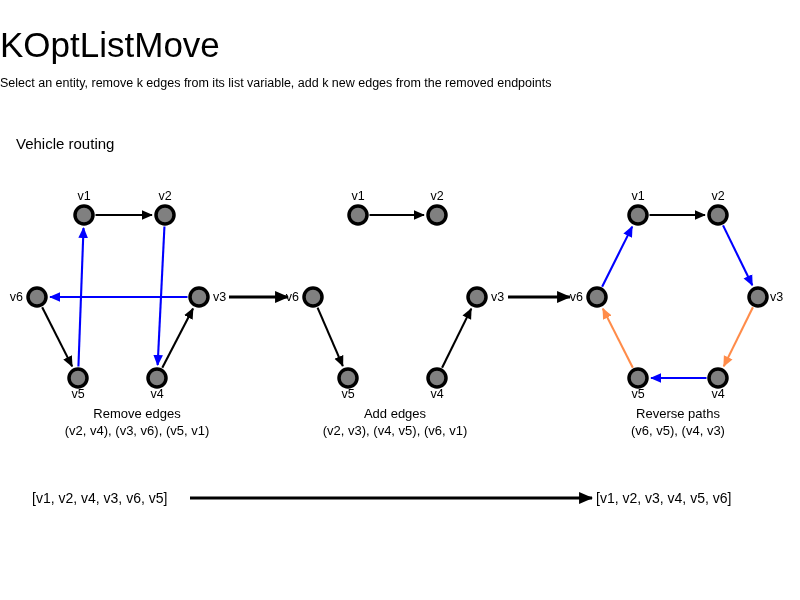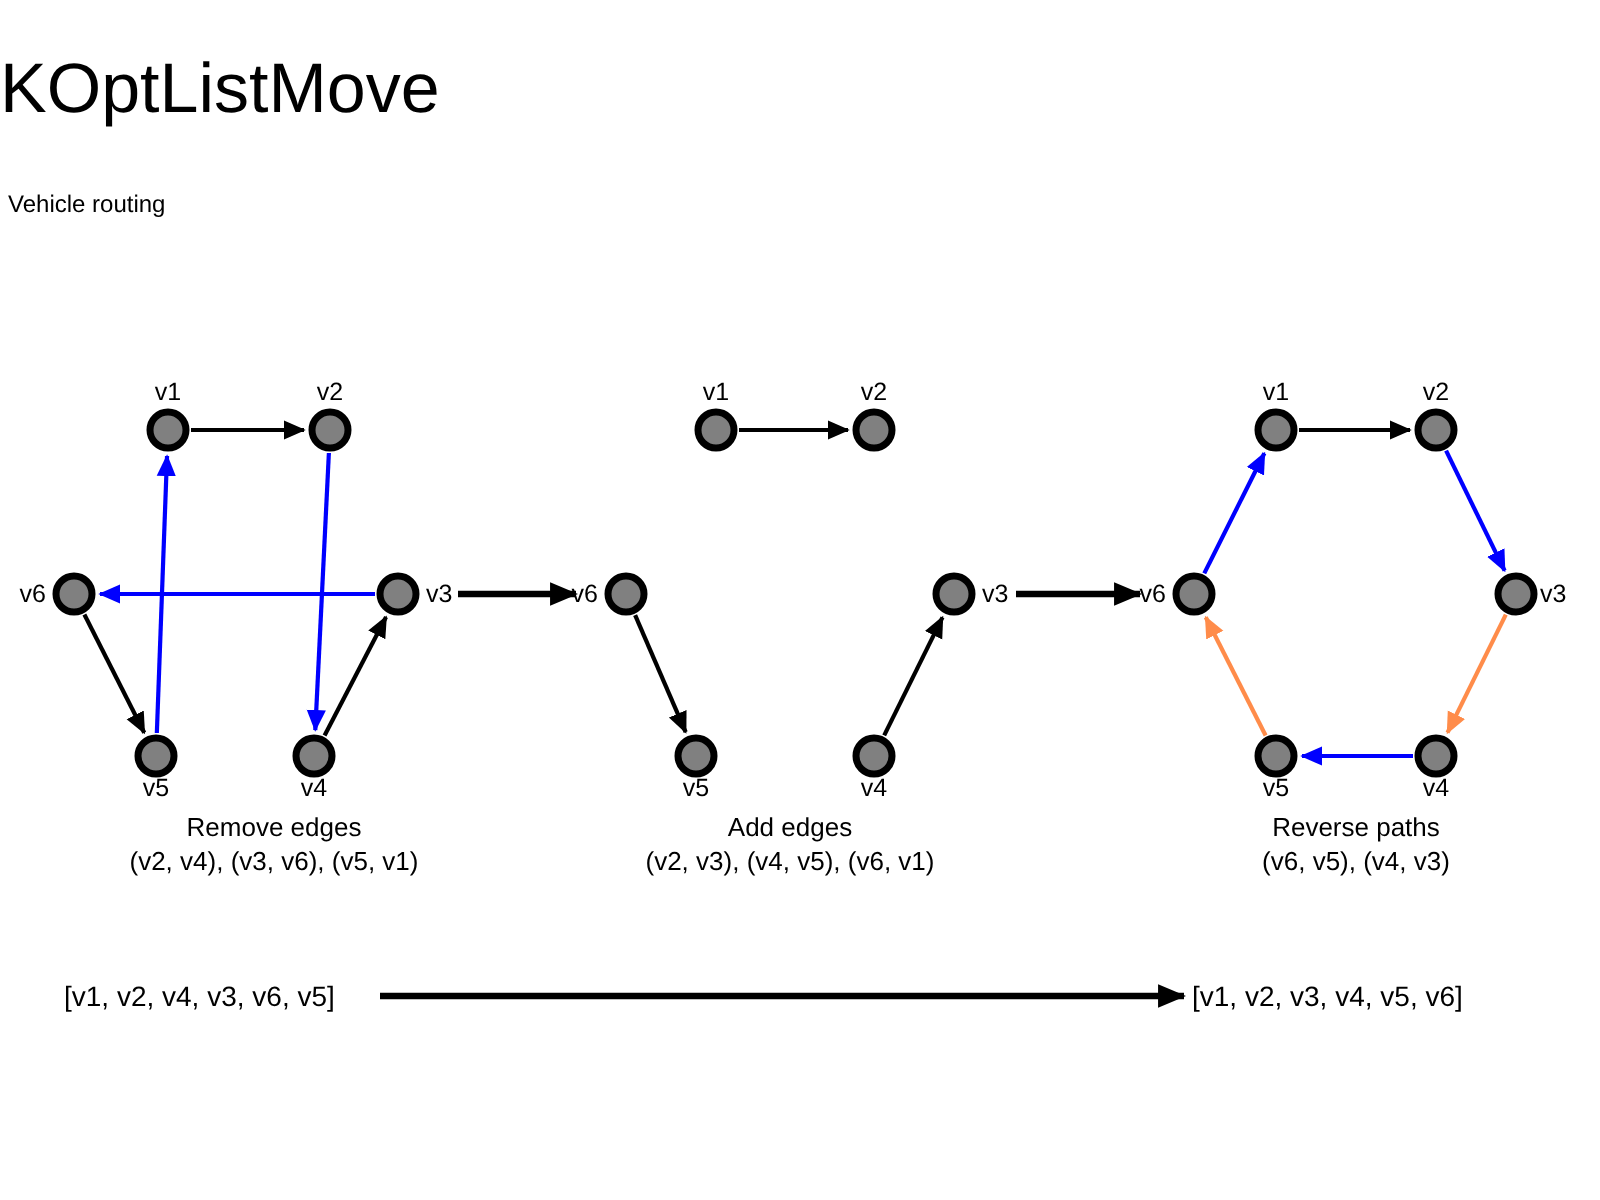--- a/index.html
+++ b/index.html
@@ -34,23 +34,23 @@
     padding-top: 27px;
     letter-spacing: 0px;
   }
   #page-subtitle {
     font-size: 12.5px;
     line-height: 1;
     margin: 0;
     padding-top: 15px;
   }
   #domain-label {
-    font-size: 12px;
+    font-size: 15px;
     line-height: 1;
-    margin: 4px;
+    margin: 16px;
     padding-top: 30px;
   }
   #diagram-svg {
     position: absolute;
     left: 0;
     top: 0;
   }
   svg text {
     font-family: "Liberation Sans", sans-serif;
     fill: #000000;
@@ -66,20 +66,21 @@
     font-size: 14px;
   }
 </style>
 </head>
 <body>
 
 <div id="page">
 
   <div class="header">
     <h1 id="page-title">KOptListMove</h1>
+    <p id="page-subtitle">Select an entity, remove k edges from its list variable, add k new edges from the removed endpoints</p>
     <p id="domain-label">Vehicle routing</p>
   </div>
 
   <svg id="diagram-svg" width="800" height="600" viewBox="0 0 800 600">
     <defs id="svg-defs">
         <marker id="arrow-edge_black" viewBox="0 0 10 10" refX="9.2" refY="5" markerWidth="5.2" markerHeight="5.2" orient="auto-start-reverse" markerUnits="strokeWidth">
           <path d="M 0 0.6 L 10 5 L 0 9.4 z" fill="#000000"></path>
         </marker>
         <marker id="arrow-edge_blue" viewBox="0 0 10 10" refX="9.2" refY="5" markerWidth="5.2" markerHeight="5.2" orient="auto-start-reverse" markerUnits="strokeWidth">
           <path d="M 0 0.6 L 10 5 L 0 9.4 z" fill="#0000FF"></path>

